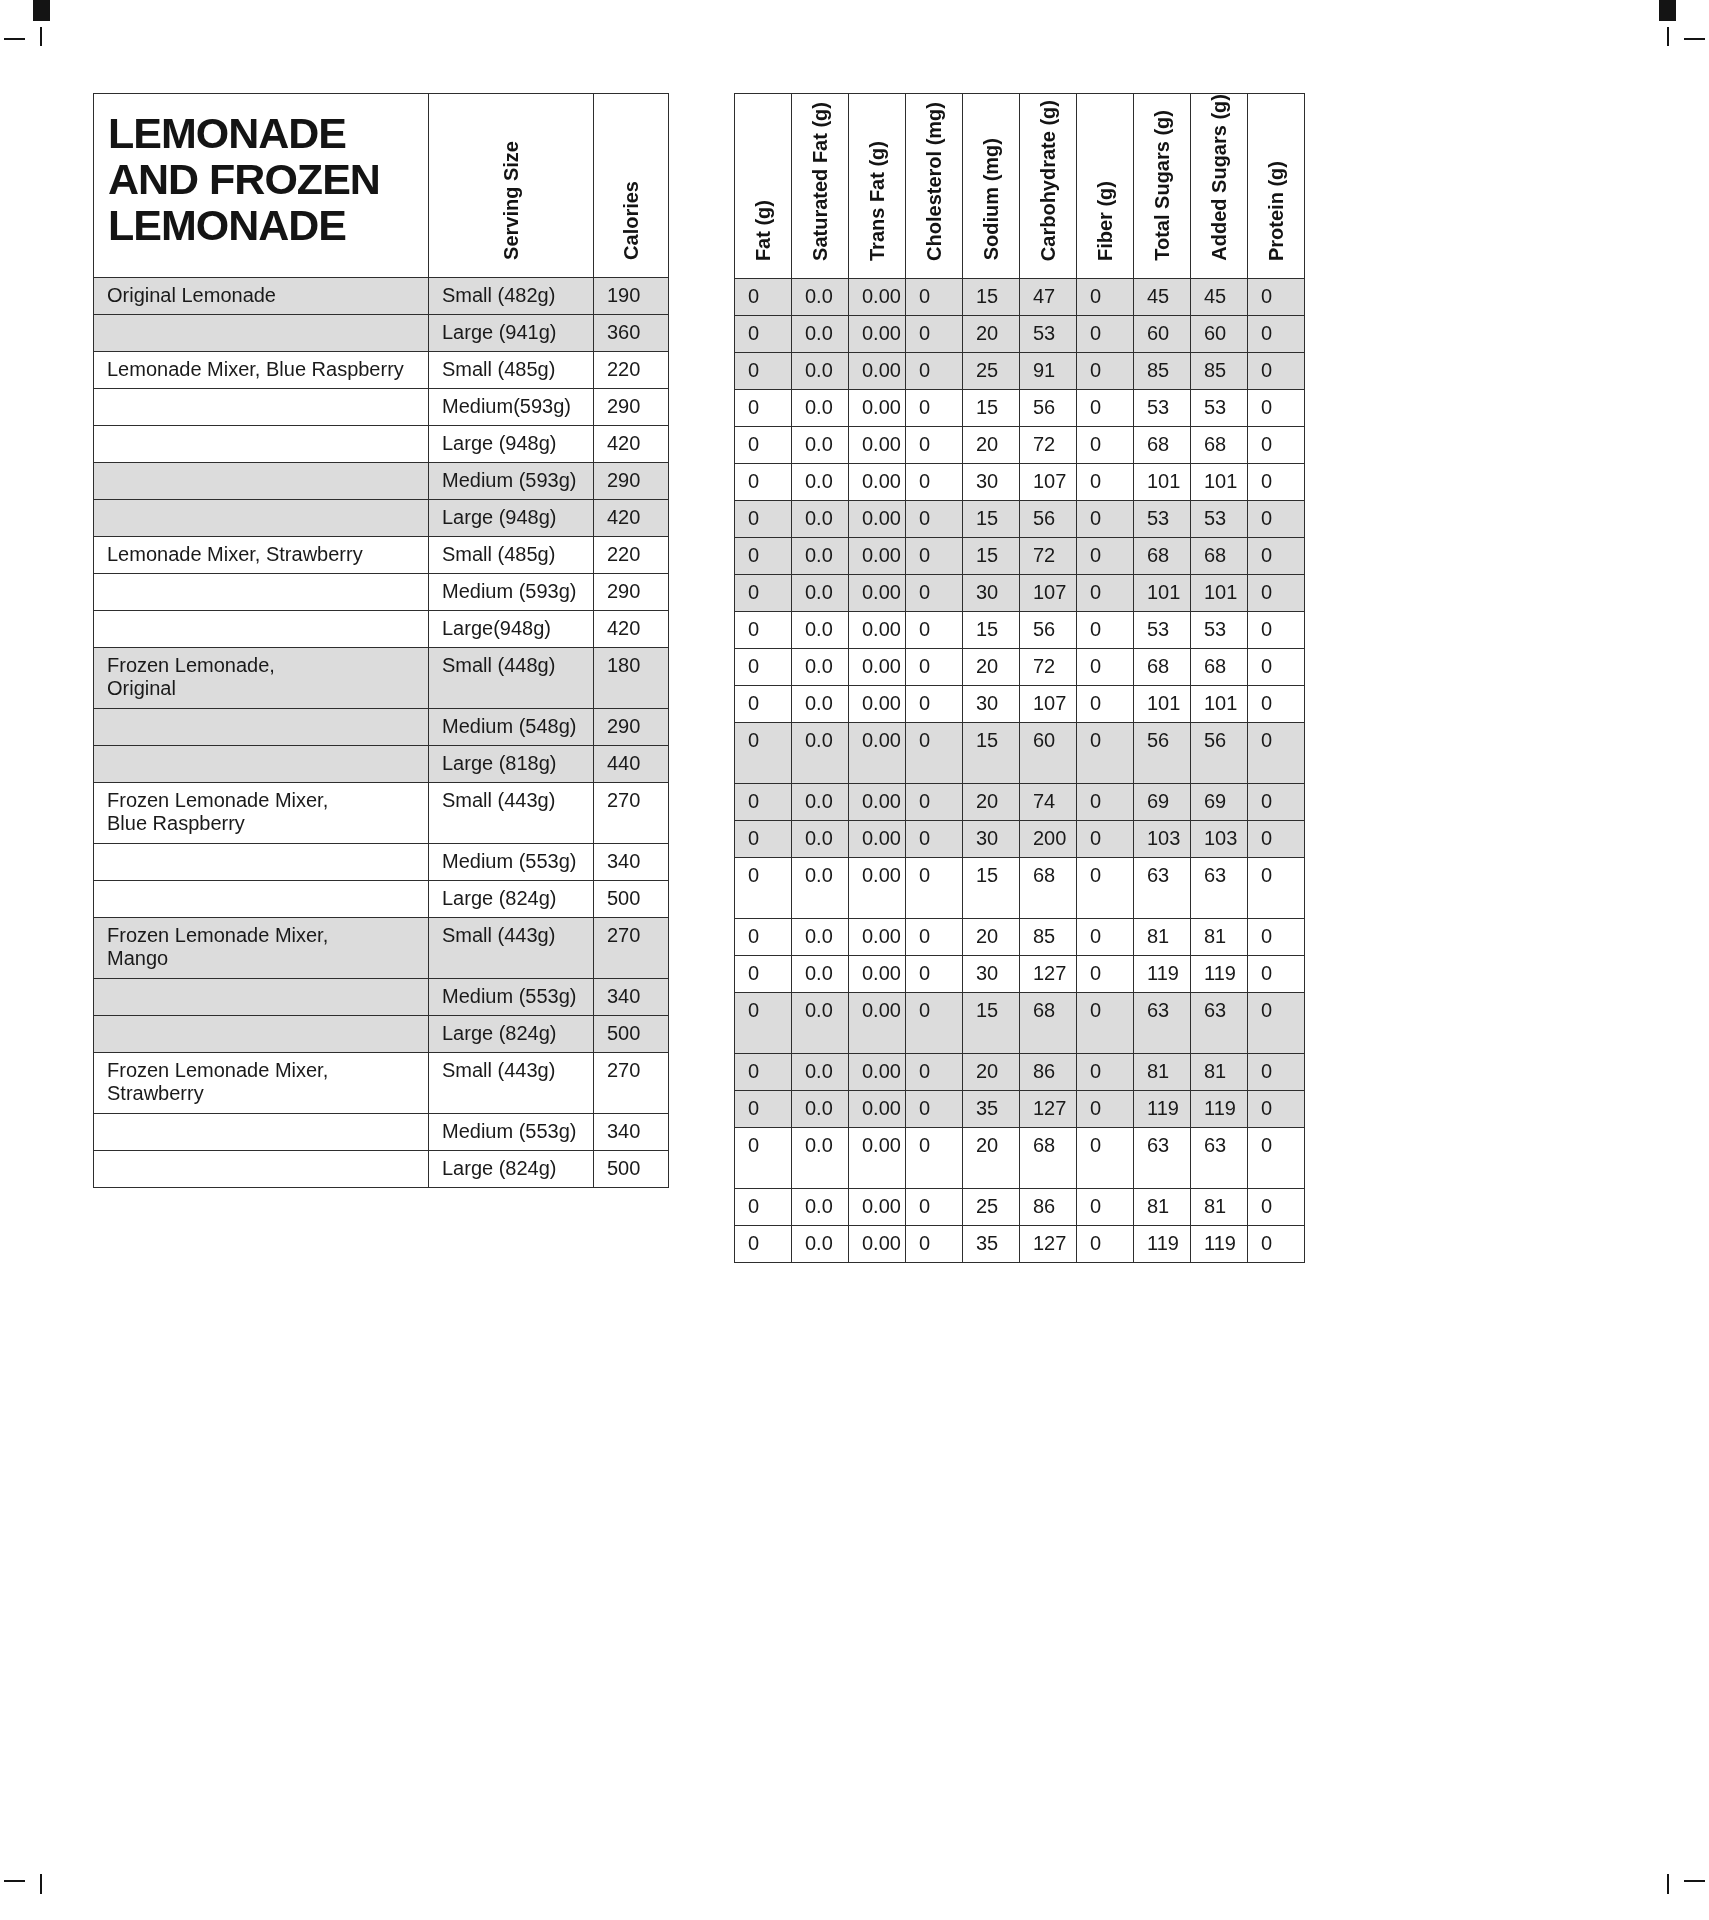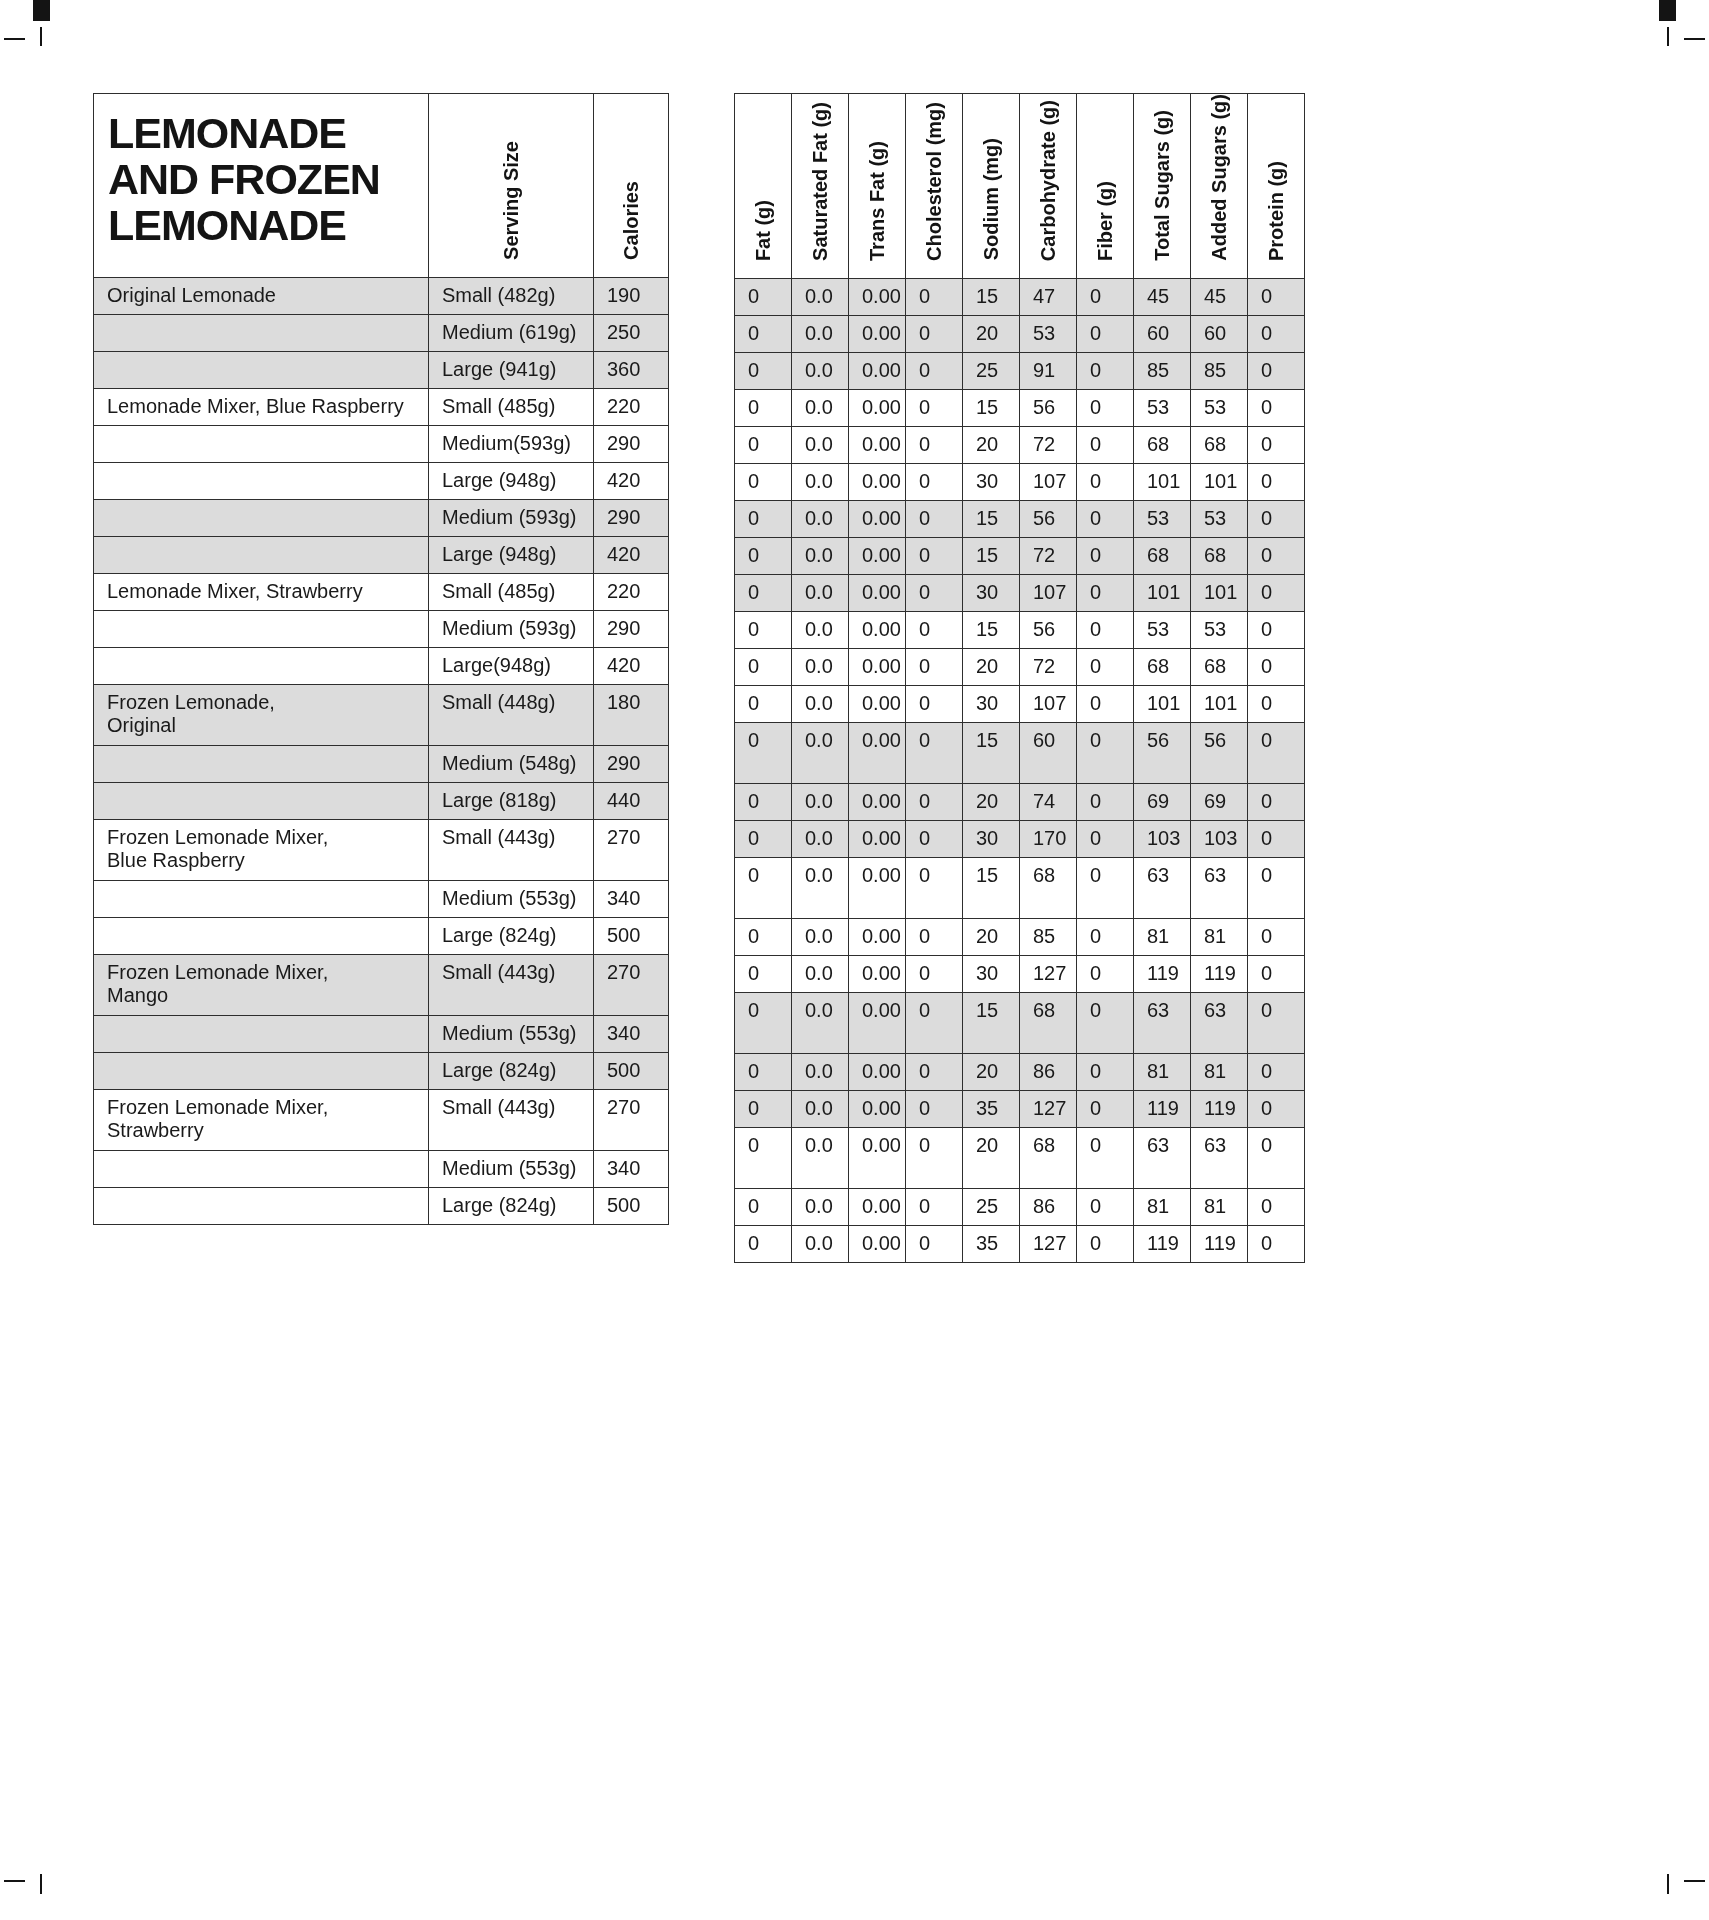--- a/index.html
+++ b/index.html
@@ -84,25 +84,20 @@
       </tr>
     </thead>
     <tbody id="left-body">
         <tr class="r shaded">
           <td class="name-cell item-name-cell">Original Lemonade</td>
           <td>Small (482g)</td>
           <td>190</td>
         </tr>
         <tr class="r shaded">
           <td class="name-cell item-name-cell"></td>
-          <td>Medium (619g)</td>
-          <td>250</td>
-        </tr>
-        <tr class="r shaded">
-          <td class="name-cell item-name-cell"></td>
           <td>Large (941g)</td>
           <td>360</td>
         </tr>
         <tr class="r">
           <td class="name-cell item-name-cell">Lemonade Mixer, Blue Raspberry</td>
           <td>Small (485g)</td>
           <td>220</td>
         </tr>
         <tr class="r">
           <td class="name-cell item-name-cell"></td>
@@ -401,21 +396,21 @@
           <td>69</td>
           <td>69</td>
           <td>0</td>
         </tr>
         <tr class="r shaded">
           <td>0</td>
           <td>0.0</td>
           <td>0.00</td>
           <td>0</td>
           <td>30</td>
-          <td>170</td>
+          <td>200</td>
           <td>0</td>
           <td>103</td>
           <td>103</td>
           <td>0</td>
         </tr>
         <tr class="rt">
           <td>0</td>
           <td>0.0</td>
           <td>0.00</td>
           <td>0</td>

